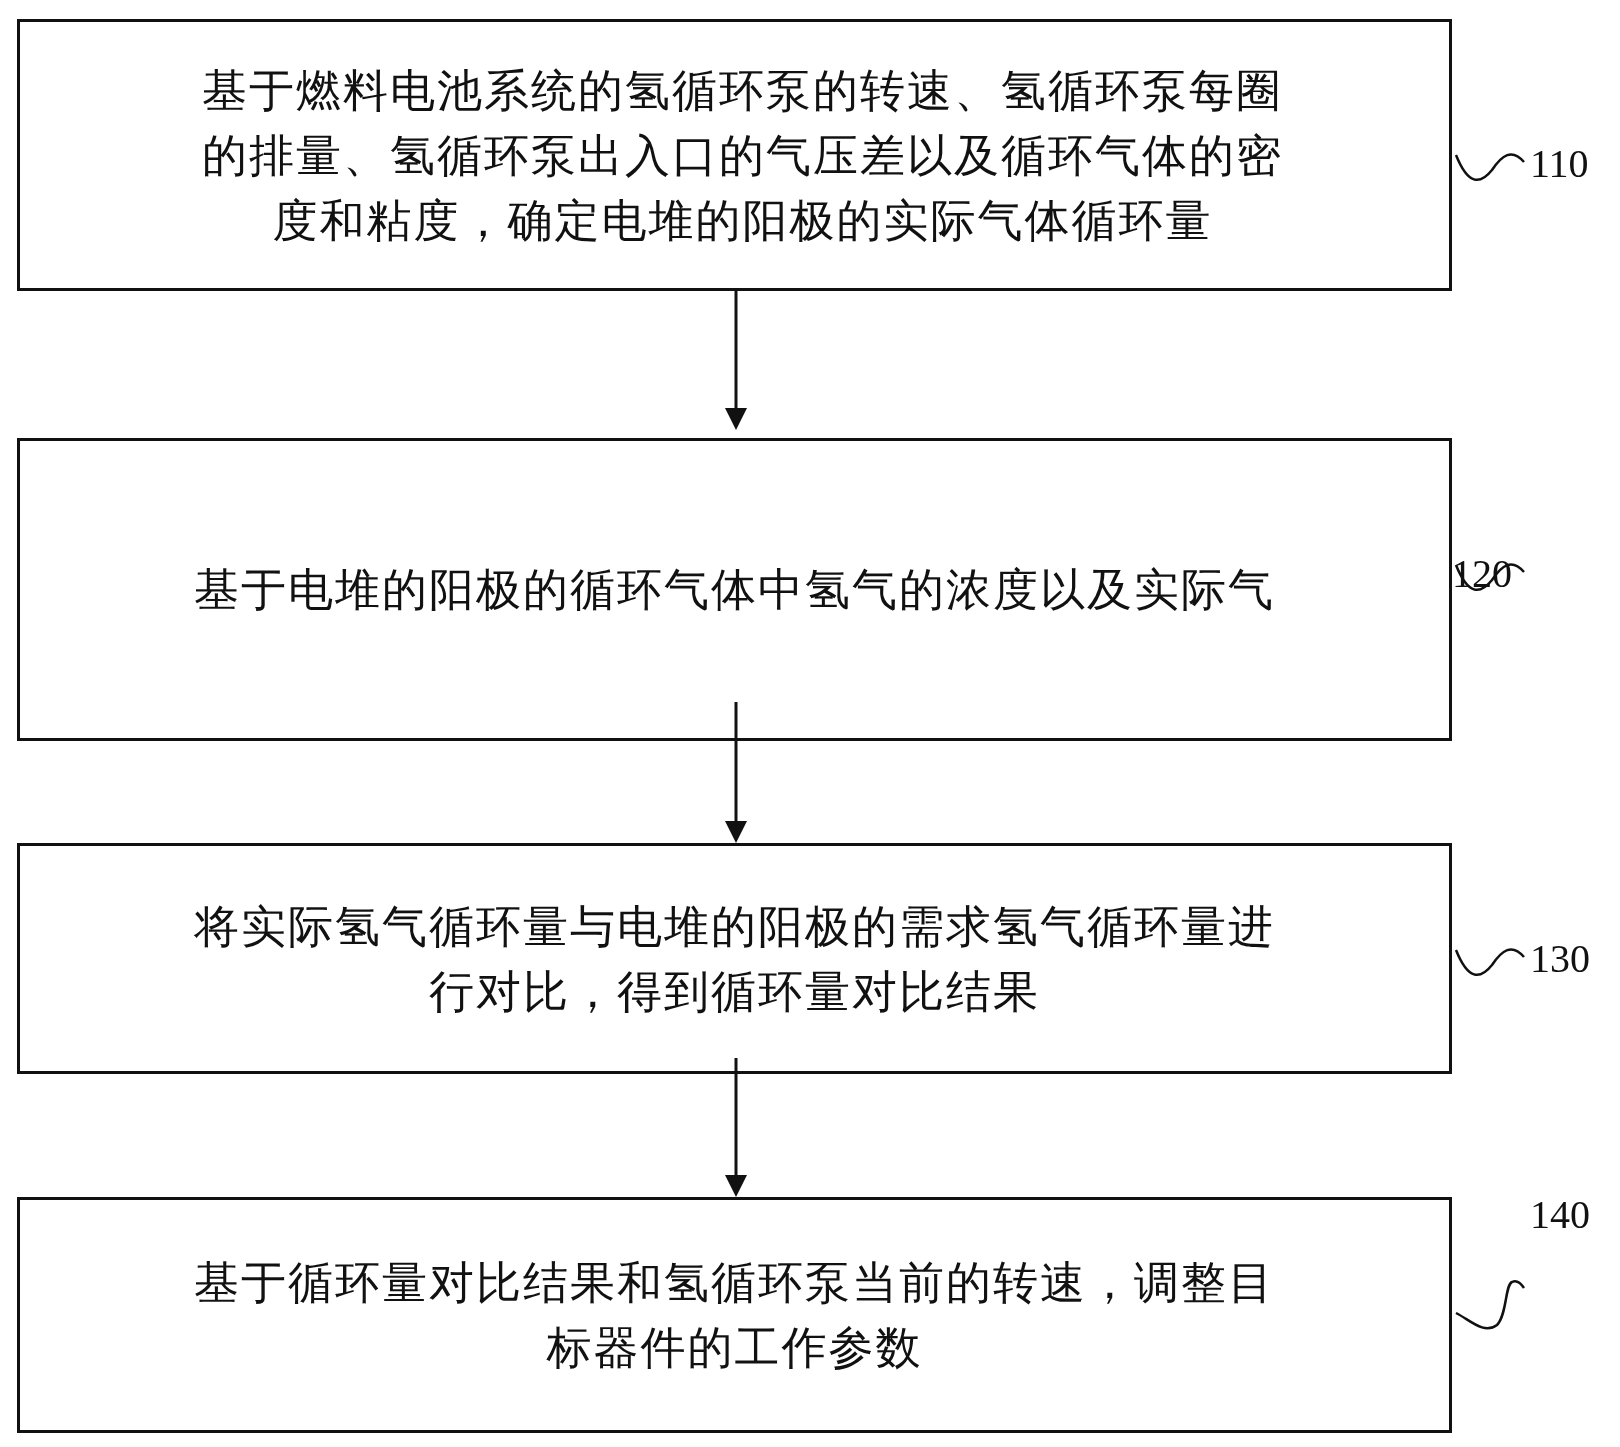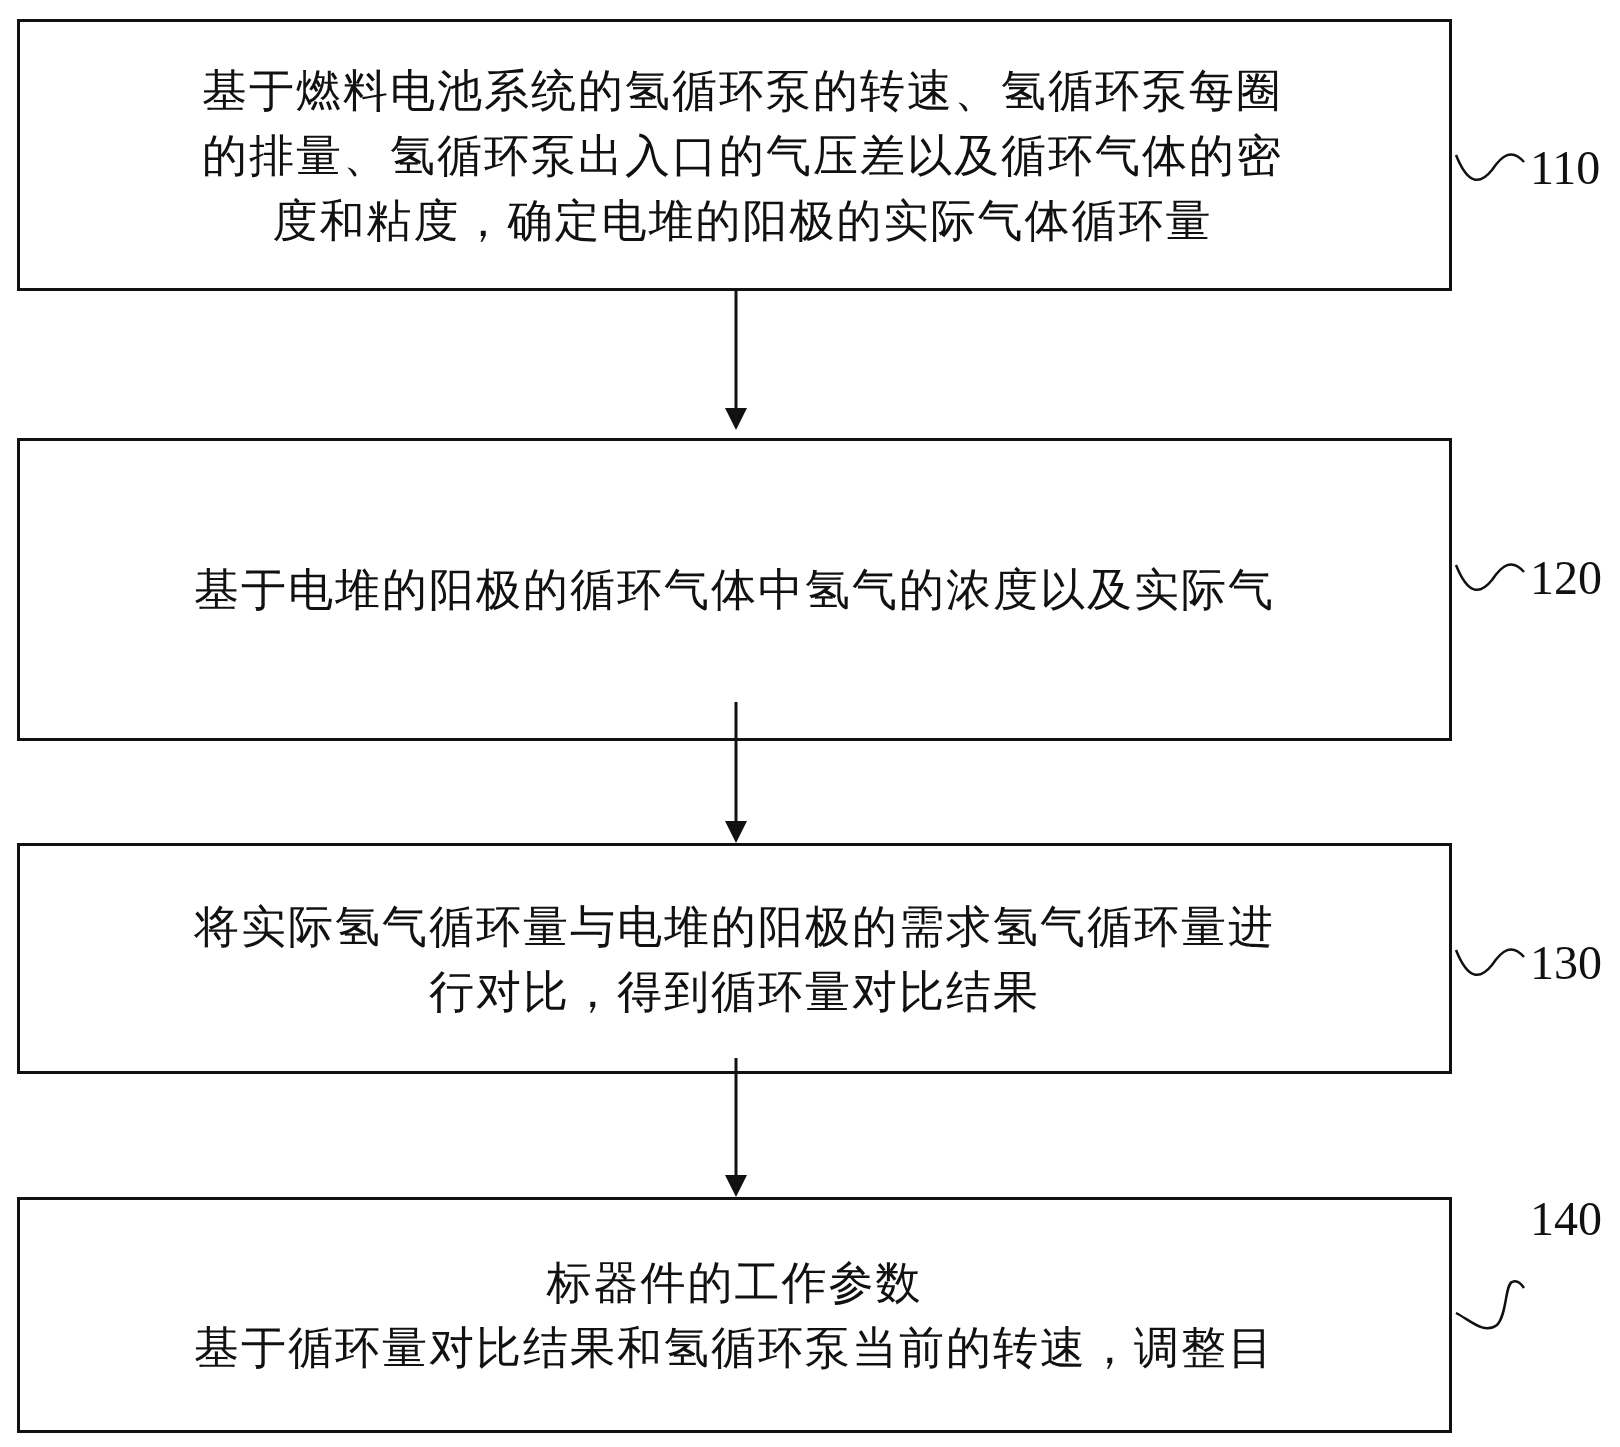--- a/index.html
+++ b/index.html
@@ -10,21 +10,21 @@
               display: flex; align-items: center; justify-content: center; }
   .step-text { font-size: 45px; line-height: 65px; text-align: center;
                letter-spacing: 2px; padding: 0 26px; }
   .step-text span { display: block; }
   #box1 { top: 19px; height: 272px; padding-left: 16px; }
   #box2 { top: 438px; height: 303px; }
   #box3 { top: 843px; height: 231px; }
   #box4 { top: 1197px; height: 236px; }
   svg.connectors { position: absolute; left: 0; top: 0; width: 1620px; height: 1447px; pointer-events: none; }
   .ref-label { position: absolute; font-family: "Liberation Serif", "DejaVu Serif", serif;
-               font-size: 48px; color: #111; }
+               font-size: 40px; color: #111; }
 </style>
 </head>
 <body>
 
 <div id="box1" class="step-box">
   <div class="step-text">
     <span>基于燃料电池系统的氢循环泵的转速、氢循环泵每圈</span>
     <span>的排量、氢循环泵出入口的气压差以及循环气体的密</span>
     <span>度和粘度，确定电堆的阳极的实际气体循环量</span>
   </div>
@@ -38,22 +38,22 @@
 
 <div id="box3" class="step-box">
   <div class="step-text">
     <span>将实际氢气循环量与电堆的阳极的需求氢气循环量进</span>
     <span>行对比，得到循环量对比结果</span>
   </div>
 </div>
 
 <div id="box4" class="step-box">
   <div class="step-text">
+    <span>基于循环量对比结果和氢循环泵当前的转速，调整目</span>
     <span>标器件的工作参数</span>
-    <span>基于循环量对比结果和氢循环泵当前的转速，调整目</span>
   </div>
 </div>
 
 <svg class="connectors" xmlns="http://www.w3.org/2000/svg">
   <defs>
     <marker id="arrowhead" markerWidth="10" markerHeight="10" refX="5" refY="9" orient="auto" markerUnits="userSpaceOnUse" viewBox="0 0 10 10">
       <path d="M0,0 L10,0 L5,10 Z" fill="#111"></path>
     </marker>
   </defs>
 
@@ -72,15 +72,15 @@
     <path d="M725,1175 L747,1175 L736,1197 Z" fill="#111"></path>
   </g>
 
   <path d="M1456,155 C1468,185 1480,185 1492,170 C1502,155 1512,148 1524,162" fill="none" stroke="#111" stroke-width="2.5"></path>
   <path d="M1456,565 C1468,595 1480,595 1492,580 C1502,565 1512,558 1524,572" fill="none" stroke="#111" stroke-width="2.5"></path>
   <path d="M1456,950 C1468,980 1480,980 1492,965 C1502,950 1512,943 1524,957" fill="none" stroke="#111" stroke-width="2.5"></path>
   <path d="M1456,1313 C1470,1320 1484,1335 1497,1325 C1507,1315 1505,1285 1512,1282 C1516,1280 1520,1282 1524,1288" fill="none" stroke="#111" stroke-width="2.5"></path>
 </svg>
 
 <div class="ref-label" style="left:1530px; top:140px;">110</div>
-<div class="ref-label" style="left:1530px; top:550px;">120</div>
+<div class="ref-label" style="left:1452px; top:550px;">120</div>
 <div class="ref-label" style="left:1530px; top:935px;">130</div>
 <div class="ref-label" style="left:1530px; top:1191px;">140</div>
 
 </body></html>

